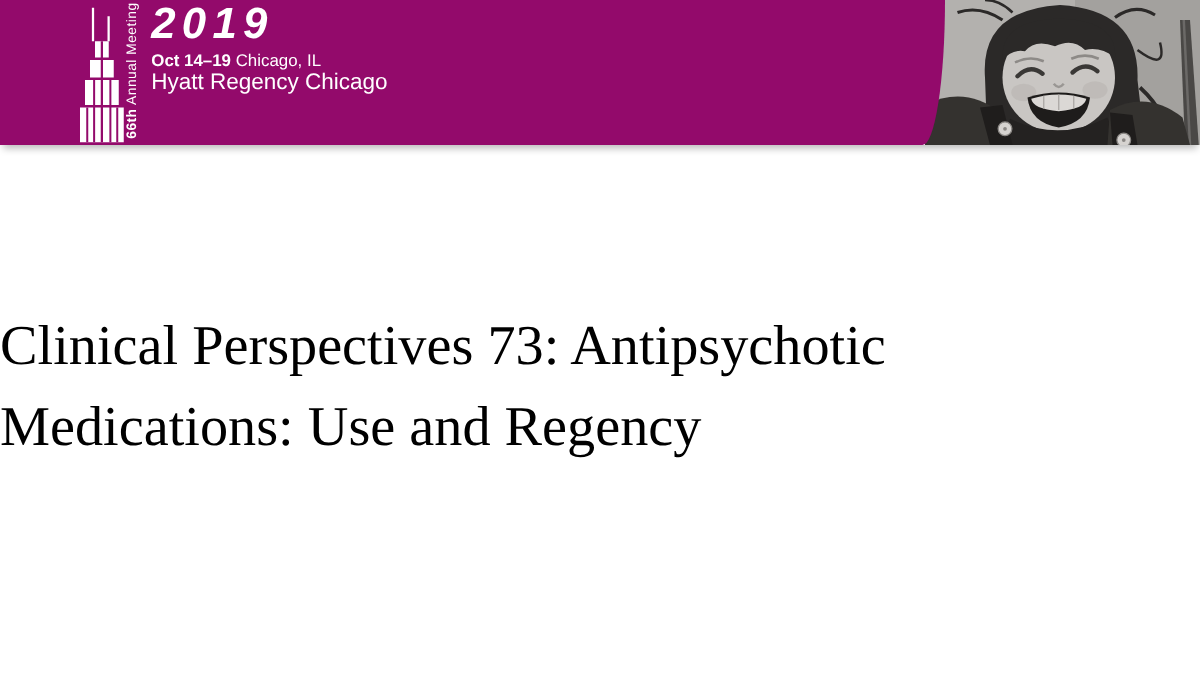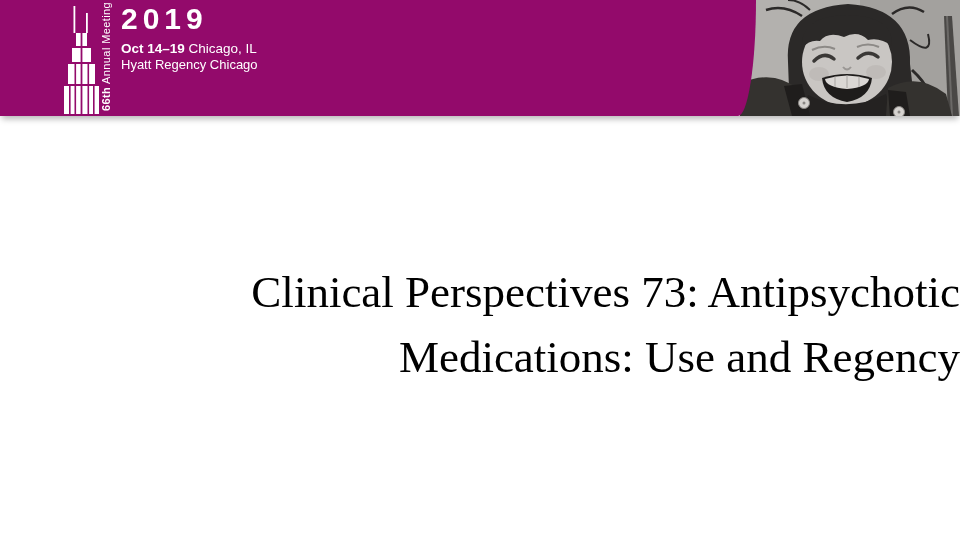--- a/index.html
+++ b/index.html
@@ -35,32 +35,32 @@
   .building { position: absolute; left: 62px; top: 6px; }
   .vertical-label {
     position: absolute; left: 100px; top: 5px; height: 106px;
     writing-mode: vertical-rl; transform: rotate(180deg);
     font-size: 11px; letter-spacing: 0.4px; color: #fff;
     display: flex; align-items: center; white-space: nowrap;
   }
   .vertical-label b { font-weight: 700; }
   .logo-text { position: absolute; left: 121px; top: 2px; white-space: nowrap; }
   .org  { font-size: 35px; font-weight: 800; letter-spacing: 2px; line-height: 35px; }
-  .year { font-size: 30px; font-weight: 800; letter-spacing: 5px; line-height: 34px; margin-top: 0px; }
+  .year { font-size: 35px; font-weight: 800; letter-spacing: 5px; line-height: 34px; margin-top: 0px; font-style: italic; }
   .date-line  { font-size: 13.5px; line-height: 16px; margin-top: 5px; }
   .date-line b { font-weight: 700; }
-  .venue { font-size: 13px; line-height: 16px; }
+  .venue { font-size: 18px; line-height: 16px; }
 
   
   .title {
-    position: absolute; top: 260px; left: 0; right: 0;
-    margin: 0; text-align: right;
+    position: absolute; top: 244px; left: 0; right: 0;
+    margin: 0; text-align: left;
     font-family: "Liberation Serif", "DejaVu Serif", serif;
     font-weight: 400; font-size: 45px; line-height: 65px;
-    color: #000000; letter-spacing: 0px; padding-left: 48px;
+    color: #000000; letter-spacing: 0px;
   }
 </style>
 </head>
 <body>
 
 <div class="slide">
 
   <header class="banner">
 
     <div class="photo">

